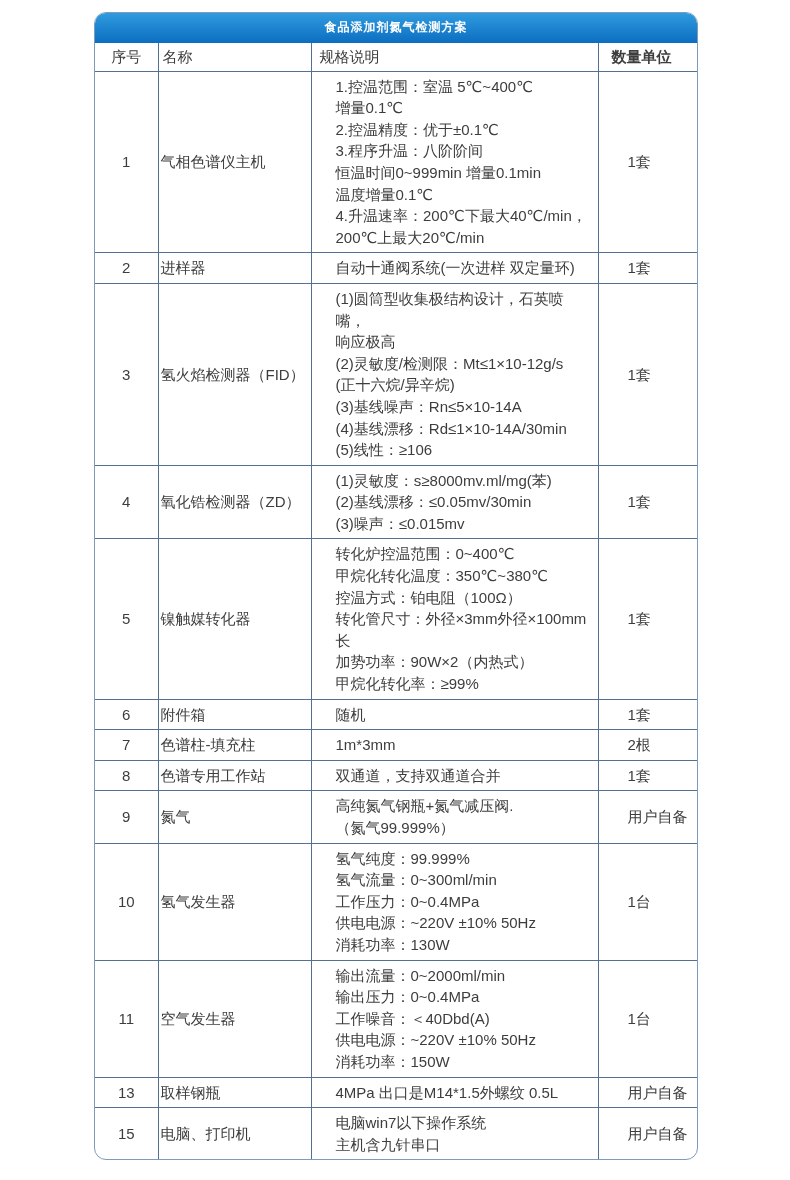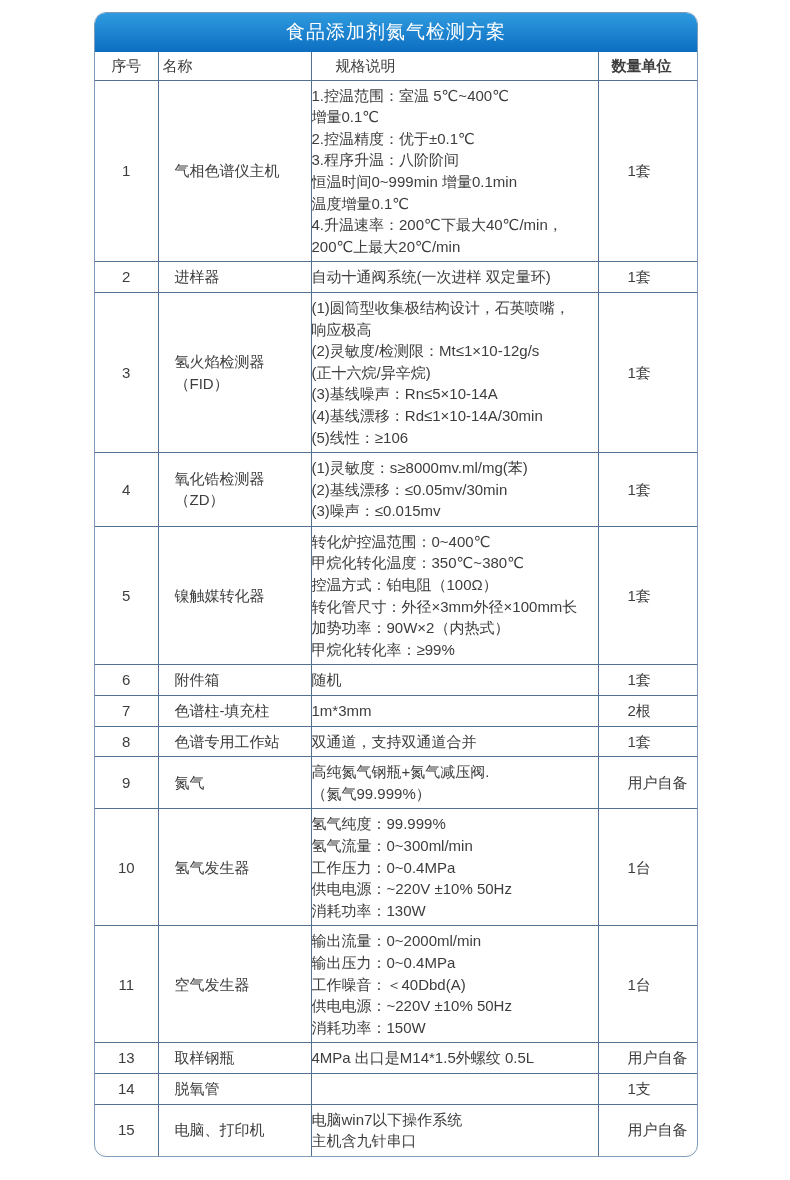--- a/index.html
+++ b/index.html
@@ -21,22 +21,22 @@
     border: 1px solid #7e9cb9;
     border-radius: 12px;
     overflow: hidden;
     background: #ffffff;
   }
 
   .title-bar {
     background: linear-gradient(to bottom, #2f9bdf, #0c6ec1);
     color: #ffffff;
     text-align: center;
-    font-size: 19px;
-    font-weight: normal;
+    font-size: 12px;
+    font-weight: bold;
     letter-spacing: 1px;
     padding: 6px 0 7px 0;
     border-radius: 10px 10px 0 0;
   }
 
   table.spec-table {
     width: 100%;
     border-collapse: collapse;
     table-layout: fixed;
     color: #3d3d3d;
@@ -56,25 +56,25 @@
   }
   
   .spec-table tr > *:first-child { border-left: none; }
   .spec-table tr > *:last-child  { border-right: none; }
   .spec-table tr:first-child > * { border-top: none; }
   .spec-table tr:last-child > *  { border-bottom: none; }
 
   .spec-table th { text-align: left; padding-top: 3px; padding-bottom: 3px; }
   .th-no  { text-align: center !important; }
   td.cell-no   { text-align: center; }
-  td.cell-name { padding-left: 16px; }
-  td.cell-spec { padding-left: 0; white-space: pre-line; }
+  td.cell-name { padding-left: 2px; }
+  td.cell-spec { padding-left: 24px; white-space: pre-line; }
   td.cell-qty  { padding-left: 29px; }
   th.th-name   { }
-  th.th-spec   { padding-left: 24px; }
+  th.th-spec   { padding-left: 8px; }
   th.th-qty    { padding-left: 13px; font-weight: bold; }
 </style>
 </head>
 <body>
 
 <div class="sheet">
   <div class="panel">
 
     <div class="title-bar">食品添加剂氮气检测方案</div>
 
@@ -188,26 +188,20 @@
 消耗功率：150W</td>
         <td class="cell-qty">1台</td>
       </tr>
       <tr>
         <td class="cell-no">13</td>
         <td class="cell-name">取样钢瓶</td>
         <td class="cell-spec">4MPa 出口是M14*1.5外螺纹 0.5L</td>
         <td class="cell-qty">用户自备</td>
       </tr>
       <tr>
-        <td class="cell-no">14</td>
-        <td class="cell-name">脱氧管</td>
-        <td class="cell-spec"></td>
-        <td class="cell-qty">1支</td>
-      </tr>
-      <tr>
         <td class="cell-no">15</td>
         <td class="cell-name">电脑、打印机</td>
         <td class="cell-spec">电脑win7以下操作系统
 主机含九针串口</td>
         <td class="cell-qty">用户自备</td>
       </tr>
     </tbody>
       </table>
   </div>
 </div>

